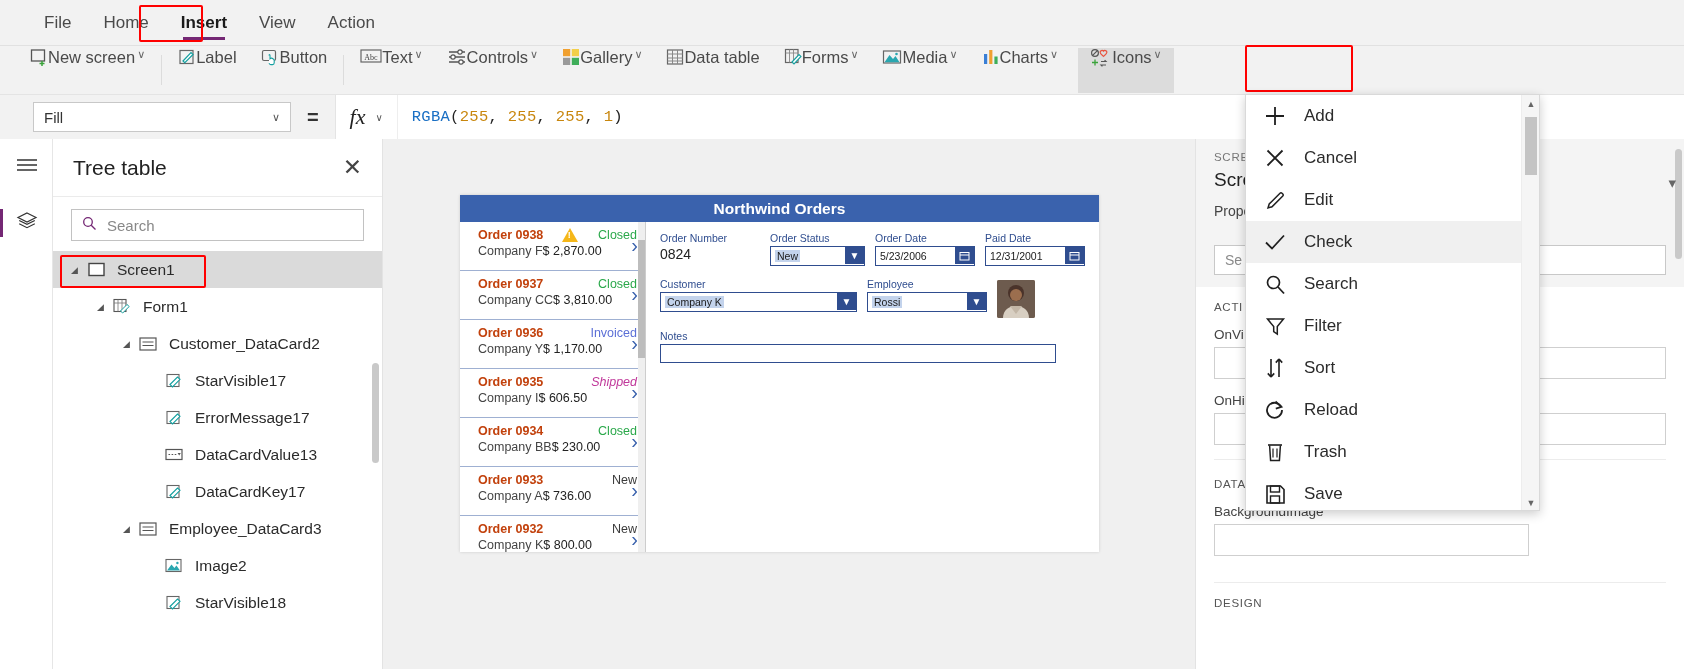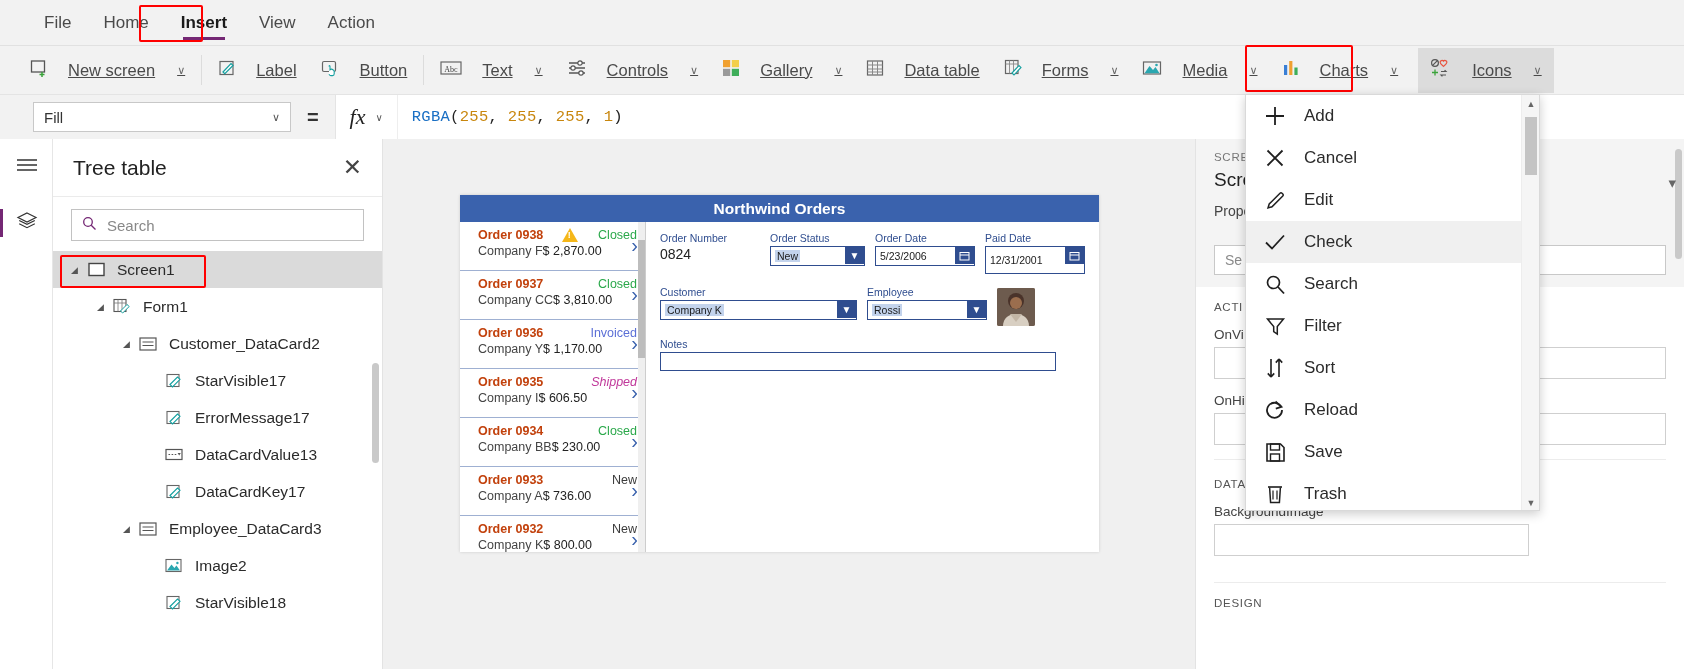--- a/index.html
+++ b/index.html
@@ -35,23 +35,23 @@
     border-radius: 2px;
   }
 
   
   .ribbon {
     position: absolute; left: 0; top: 45px; width: 1684px; height: 49px;
     background: #f2f2f2; border-top: 1px solid #e1e1e1;
     display: flex; align-items: center; padding-left: 18px;
   }
   .rib-btn {
-    display: flex; align-items: center; gap: 20px;
+    display: flex; align-items: flex-start; gap: 0;
     height: 45px; padding: 0 12px; cursor: pointer;
-    font-size: 16.5px; color: #4a4a4a; white-space: nowrap; text-decoration: underline;
+    font-size: 16.5px; color: #4a4a4a; white-space: nowrap;
   }
   .rib-btn .chev { font-size: 11px; color: #666; margin-left: 2px; }
   .rib-sep { width: 1px; height: 30px; background: #dcdcdc; margin: 0 4px; }
   .rib-btn.selected { background: #dcdcdc; }
   .icon-svg { display: block; }
 
   
   .fxbar {
     position: absolute; left: 0; top: 94px; width: 1684px; height: 45px;
     background: #f2f2f2; border-top: 1px solid #e4e4e4;
@@ -709,21 +709,21 @@
                 <span class="cal-btn" style="height:17px;">
                     <svg width="11" height="10" viewBox="0 0 11 10">
                       <rect x="1" y="1.5" width="9" height="7.5" fill="none" stroke="#fff" stroke-width="1"></rect>
                       <path d="M1 4h9" stroke="#fff" stroke-width="1"></path>
                     </svg>
                   </span>
               </div>
             </div>
             <div style="width:100px;">
               <div class="f-label">Paid Date</div>
-              <div class="f-input" style="height:28px;">
+              <div class="f-input" style="height:20px;">
                 <span>12/31/2001</span>
                 <span class="cal-btn" style="height:17px;">
                     <svg width="11" height="10" viewBox="0 0 11 10">
                       <rect x="1" y="1.5" width="9" height="7.5" fill="none" stroke="#fff" stroke-width="1"></rect>
                       <path d="M1 4h9" stroke="#fff" stroke-width="1"></path>
                     </svg>
                   </span>
               </div>
             </div>
           </div>
@@ -870,39 +870,39 @@
             <svg width="22" height="22" viewBox="0 0 22 22">
               <path d="M17 7.5A7.5 7.5 0 1 0 18 11" fill="none" stroke="#1f1f1f" stroke-width="1.8"></path>
               <path d="M11.5 2.5 L17.5 7.8 L11.8 9.6" fill="none" stroke="#1f1f1f" stroke-width="1.7"></path>
             </svg>
           </span>
         <span>Reload</span>
       </div>
 
       <div class="im-item">
         <span class="im-ico">
+            <svg width="20" height="22" viewBox="0 0 20 22">
+              <path d="M3 4h14" stroke="#1f1f1f" stroke-width="1.6"></path>
+              <path d="M4.6 4.5 L5.6 19.5 h8.8 L15.4 4.5" fill="none" stroke="#1f1f1f" stroke-width="1.5"></path>
+              <path d="M8 7.5v9M12 7.5v9" stroke="#1f1f1f" stroke-width="1.2"></path>
+            </svg>
+          </span>
+        <span>Trash</span>
+      </div>
+
+      <div class="im-item">
+        <span class="im-ico">
             <svg width="21" height="21" viewBox="0 0 21 21">
               <path d="M2 2h13.5L19 5.5V19H2z" fill="none" stroke="#1f1f1f" stroke-width="1.6"></path>
               <rect x="5.5" y="2" width="9" height="6" fill="none" stroke="#1f1f1f" stroke-width="1.4"></rect>
               <rect x="5.5" y="12" width="9" height="7" fill="none" stroke="#1f1f1f" stroke-width="1.4"></rect>
             </svg>
           </span>
         <span>Save</span>
       </div>
-
-      <div class="im-item">
-        <span class="im-ico">
-            <svg width="20" height="22" viewBox="0 0 20 22">
-              <path d="M3 4h14" stroke="#1f1f1f" stroke-width="1.6"></path>
-              <path d="M4.6 4.5 L5.6 19.5 h8.8 L15.4 4.5" fill="none" stroke="#1f1f1f" stroke-width="1.5"></path>
-              <path d="M8 7.5v9M12 7.5v9" stroke="#1f1f1f" stroke-width="1.2"></path>
-            </svg>
-          </span>
-        <span>Trash</span>
-      </div>
     </div>
 
     <div class="im-scroll">
       <div class="im-arrow" style="top:0;">▲</div>
       <div class="im-thumb"></div>
       <div class="im-arrow" style="bottom:0;">▼</div>
     </div>
   </div>
   <div class="hl-box" style="left:1247px; top:222px; width:282px; height:38px;"></div>
 

